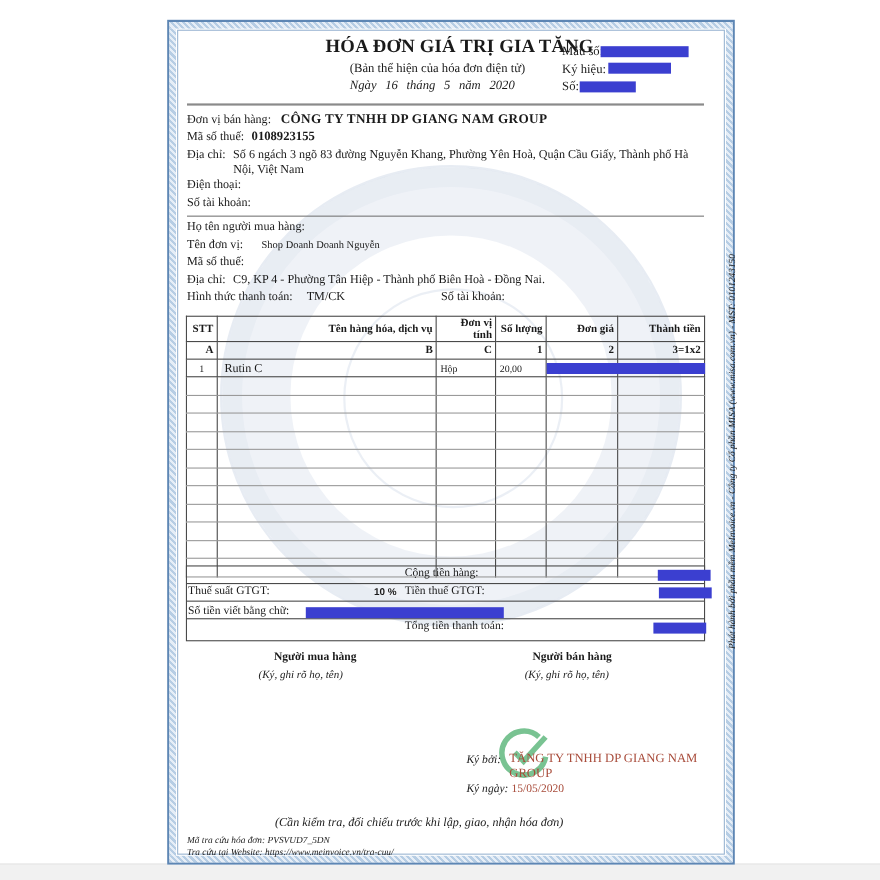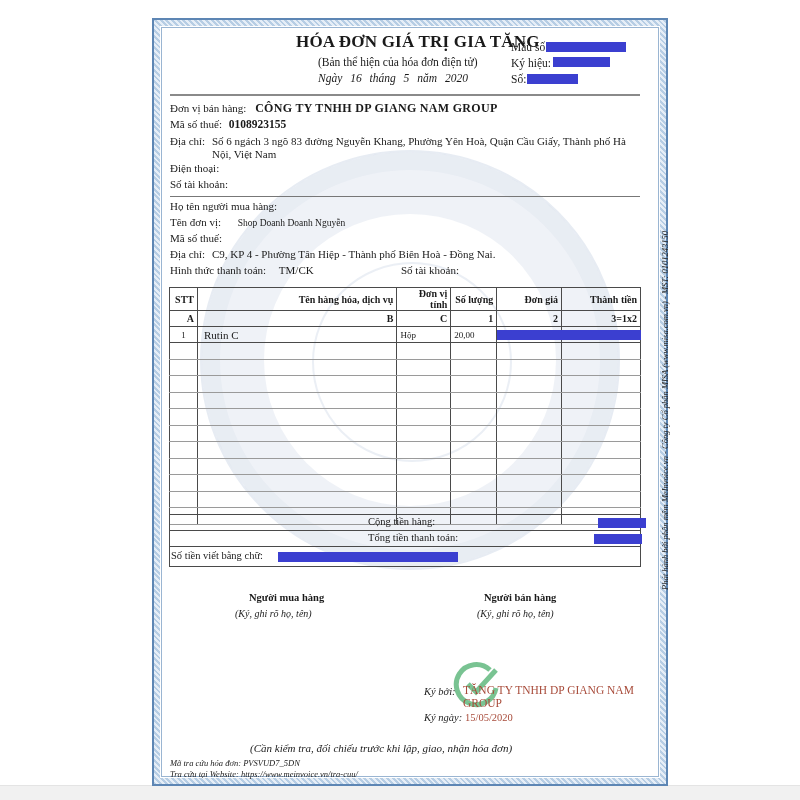--- a/index.html
+++ b/index.html
@@ -278,27 +278,33 @@
       </tr>
 </tbody>
   </table>
 
 <div class="totals">
   <div class="tot-row">
     <span class="abs" style="left:198px; top:1px;">Cộng tiền hàng:</span>
     <div class="redact" style="left:428px; top:3px; width:48px;"></div>
   </div>
   <div class="tot-row">
-    <span class="abs" style="left:198px; top:1px;">Tổng tiền thanh toán:</span>
-    <div class="redact" style="left:424px; top:3px; width:48px;"></div>
+    <span class="abs" style="left:1px; top:1px;">Thuế suất GTGT:</span>
+    <span class="abs" style="left:170px; top:2px; font-family:'Liberation Sans',sans-serif; font-size:9px; font-weight:bold;">10 %</span>
+    <span class="abs" style="left:198px; top:1px;">Tiền thuế GTGT:</span>
+    <div class="redact" style="left:429px; top:3px; width:48px;"></div>
   </div>
   <div class="tot-row">
     <span class="abs" style="left:1px; top:3px;">Số tiền viết bằng chữ:</span>
     <div class="redact" style="left:108px; top:5px; width:180px;"></div>
   </div>
+  <div class="tot-row">
+    <span class="abs" style="left:198px; top:1px;">Tổng tiền thanh toán:</span>
+    <div class="redact" style="left:424px; top:3px; width:48px;"></div>
+  </div>
 </div>
 
 <div class="abs sig-title" style="left:249px; top:592px;">Người mua hàng</div>
 <div class="abs sig-sub" style="left:235px; top:608px;">(Ký, ghi rõ họ, tên)</div>
 <div class="abs sig-title" style="left:484px; top:592px;">Người bán hàng</div>
 <div class="abs sig-sub" style="left:477px; top:608px;">(Ký, ghi rõ họ, tên)</div>
 
 <svg class="check-mark" viewBox="0 0 50 50">
   <path d="M38 10 A20 20 0 1 0 44 28" fill="none" stroke="#4caf6e" stroke-width="5" opacity="0.75"></path>
   <path d="M16 24 L24 32 L44 10" fill="none" stroke="#4caf6e" stroke-width="5" opacity="0.75"></path>

